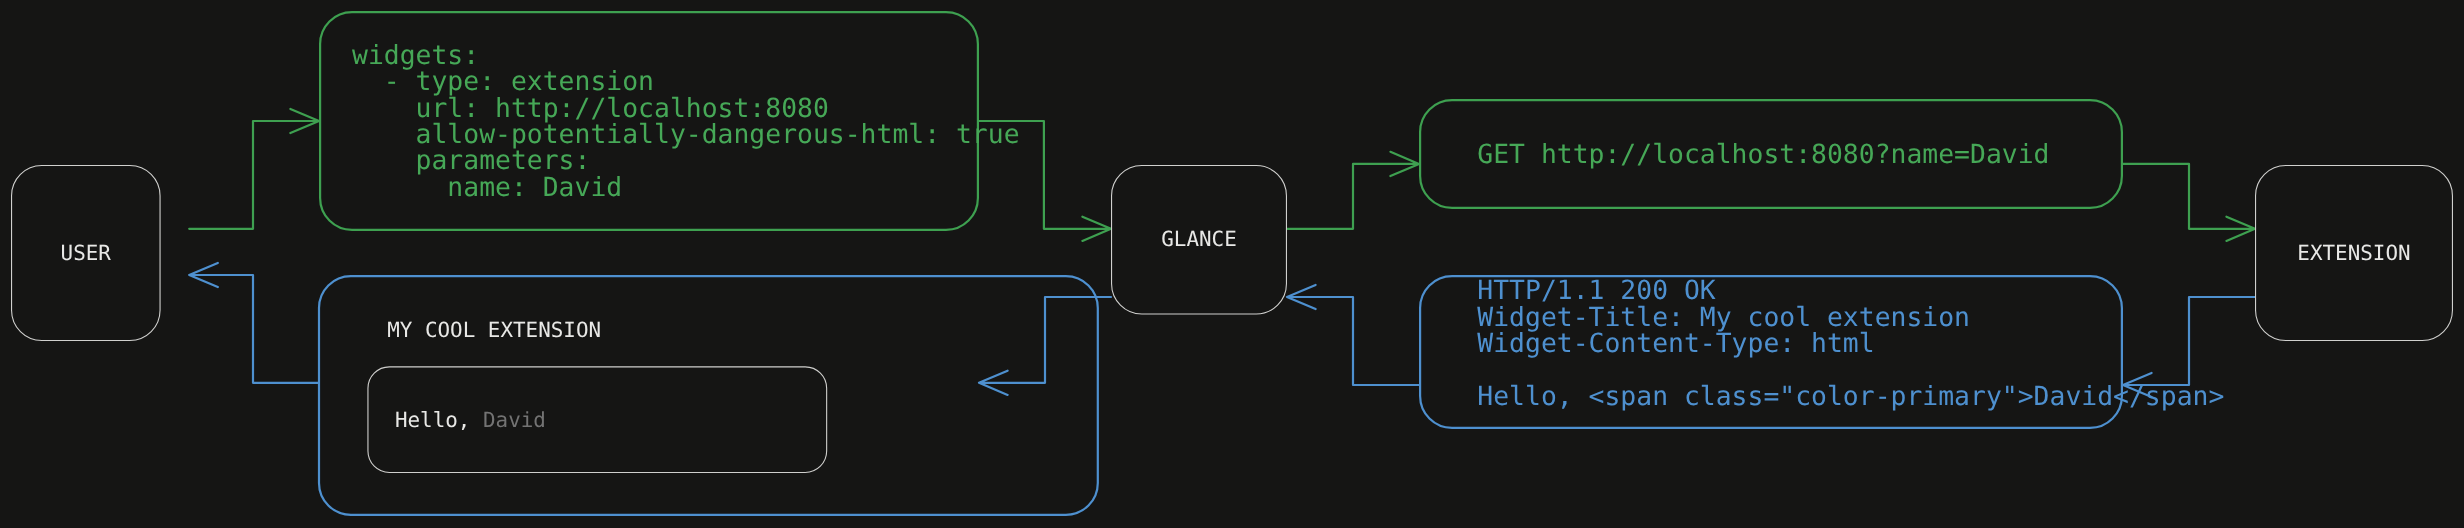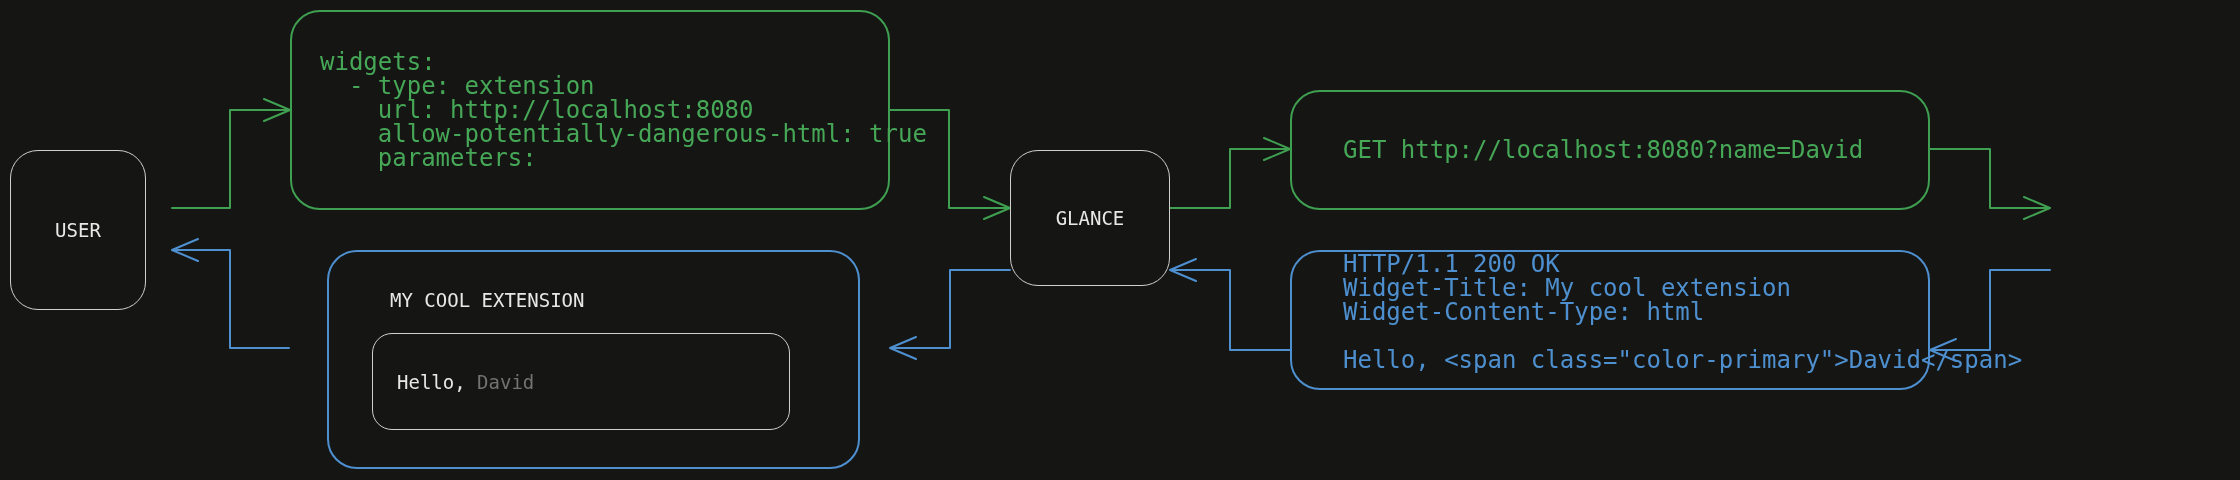--- a/index.html
+++ b/index.html
@@ -15,26 +15,26 @@
 
   .box{position:absolute;box-sizing:border-box;border-radius:30px;background:transparent;}
   .box.green{border:2px solid #3EA050;color:#46A857;}
   .box.blue{border:2px solid #4E90CF;color:#4E90CF;}
 
   .code{font-size:24px;line-height:24px;white-space:pre;}
   .code-line{min-height:24px;white-space:pre;}
 
   .config-box{left:290px;top:10px;width:600px;height:200px;
     display:flex;flex-direction:column;justify-content:center;padding-left:28px;}
-  .request-box{left:1290px;top:90px;width:640px;height:120px;
+  .request-box{left:1290px;top:90px;width:640px;height:100px;
     display:flex;align-items:center;padding-left:51px;}
   .response-box{left:1290px;top:250px;width:640px;height:140px;
     display:flex;flex-direction:column;padding-left:51px;}
 
-  .widget-box{left:289px;top:250px;width:533px;height:219px;margin-left:38px;}
+  .widget-box{left:289px;top:250px;width:710px;height:219px;}
   .widget-title{position:absolute;left:61px;top:36px;color:#E8E8E6;
     font-size:19px;line-height:24px;white-space:pre;}
   .widget-card{position:absolute;left:43px;top:81px;width:418px;height:97px;
     box-sizing:border-box;border:1.5px solid #CFCFCD;border-radius:20px;
     display:flex;align-items:center;padding-left:24px;
     color:#E8E8E6;font-size:19px;white-space:pre;}
   .accent{color:#737373;}
 
   .node{position:absolute;box-sizing:border-box;border:1.5px solid #D0D0CE;border-radius:28px;
     display:flex;align-items:center;justify-content:center;
@@ -58,20 +58,21 @@
     <path class="wire blue" d="M1010 270 H950 V348 H890 M916 337 L890 348 L916 359"></path>
     <path class="wire blue" d="M289 348 H230 V250 H172 M198 239 L172 250 L198 261"></path>
   </svg>
 
   <div class="box green config-box code">
     <div class="code-line">widgets:</div>
     <div class="code-line">  - type: extension</div>
     <div class="code-line">    url: http://localhost:8080</div>
     <div class="code-line">    allow-potentially-dangerous-html: true</div>
     <div class="code-line">    parameters:</div>
+    <div class="code-line">      name: David</div>
   </div>
 
   <div class="box green request-box code">
     <div class="code-line">GET http://localhost:8080?name=David</div>
   </div>
 
   <div class="box blue response-box code">
     <div class="code-line">HTTP/1.1 200 OK</div>
     <div class="code-line">Widget-Title: My cool extension</div>
     <div class="code-line">Widget-Content-Type: html</div>
@@ -85,14 +86,17 @@
       <span>Hello, </span><span class="accent">David</span>
     </div>
   </div>
 
   <div class="node node-user">
     <span>USER</span>
   </div>
   <div class="node node-glance">
     <span>GLANCE</span>
   </div>
+  <div class="node node-extension">
+    <span>EXTENSION</span>
+  </div>
 
 </div>
 
 </body></html>

